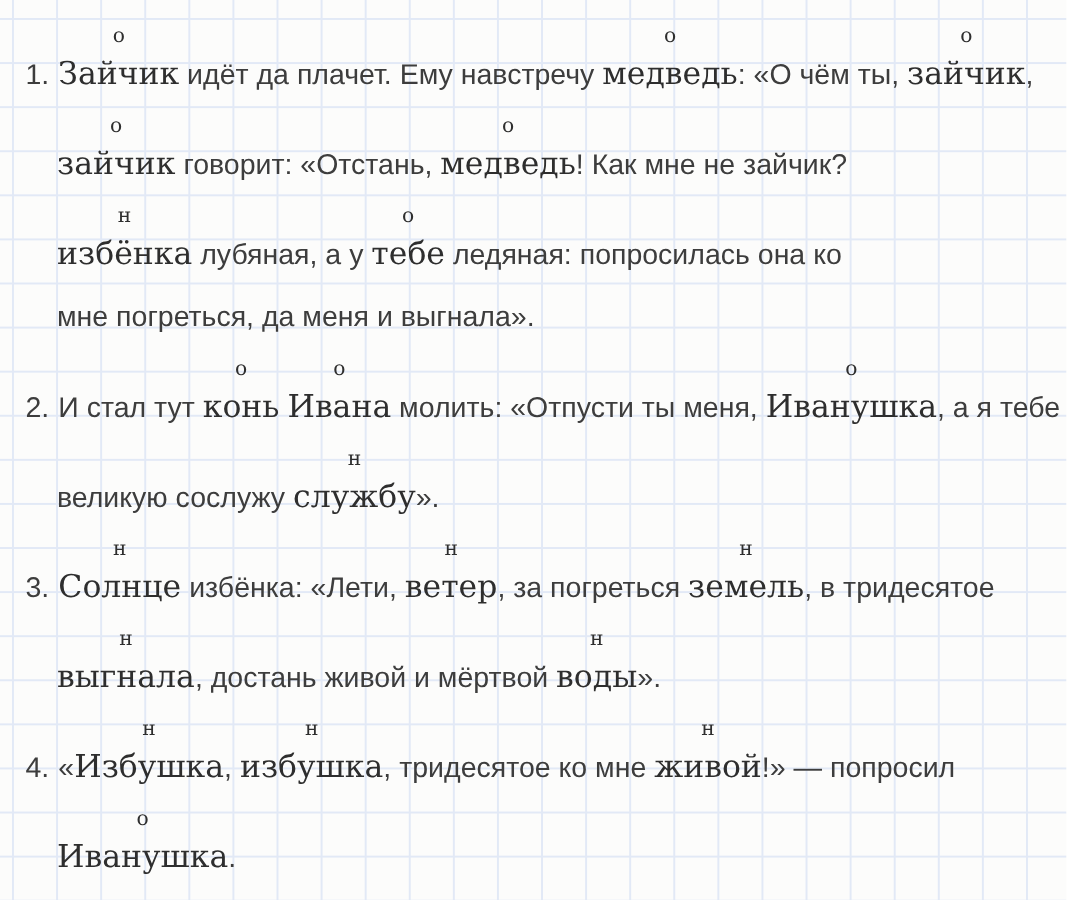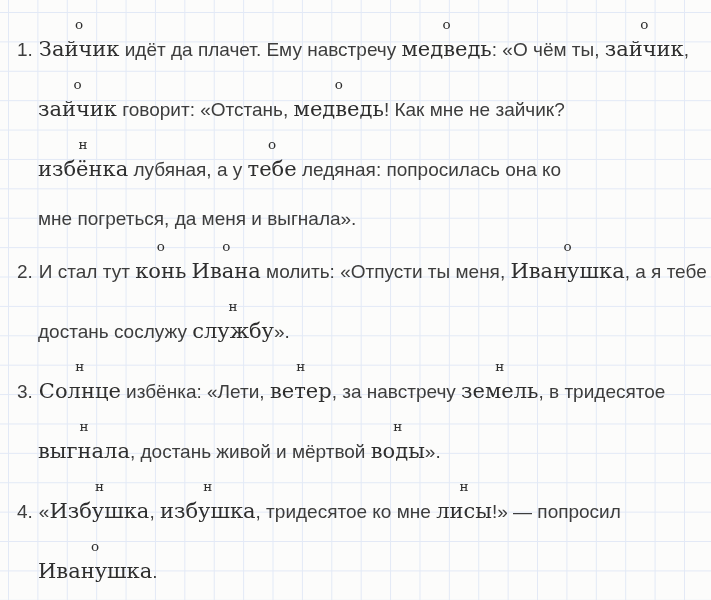--- a/index.html
+++ b/index.html
@@ -29,21 +29,21 @@
     position: relative;
     padding-top: 23px;       
     line-height: 37px;
     height: 60px;
     font-size: 19px;
     white-space: pre;
     margin-left: 38px;       
     overflow: visible;
   }
   .line.numbered { margin-left: 17px; }
-  .line.no-labels { padding-top: 12px; height: 42px; }
+  .line.no-labels { padding-top: 5px; height: 42px; }
   .num { display: inline-block; margin-right: 6px; }
   .marked {
     position: relative;
     font-family: "DejaVu Serif", "Liberation Serif", serif;
     font-size: 21px;
     color: var(--serif-text);
   }
   .mark-label {
     position: absolute;
     top: -20px;
@@ -57,18 +57,18 @@
 </style>
 </head>
 <body>
 
 <div class="page">
     <div class="line numbered"><span class="num">1.</span><span class="marked"><span class="mark-label">о</span><span>Зайчик</span></span><span> идёт да плачет. Ему навстречу </span><span class="marked"><span class="mark-label">о</span><span>медведь</span></span><span>: «О чём ты, </span><span class="marked"><span class="mark-label">о</span><span>зайчик</span></span><span>,</span></div>
     <div class="line"><span class="marked"><span class="mark-label">о</span><span>зайчик</span></span><span> говорит: «Отстань, </span><span class="marked"><span class="mark-label">о</span><span>медведь</span></span><span>! Как мне не зайчик?</span></div>
     <div class="line"><span class="marked"><span class="mark-label">н</span><span>избёнка</span></span><span> лубяная, а у </span><span class="marked"><span class="mark-label">о</span><span>тебе</span></span><span> ледяная: попросилась она ко</span></div>
     <div class="line no-labels"><span>мне погреться, да меня и выгнала».</span></div>
     <div class="line numbered"><span class="num">2.</span><span>И стал тут </span><span class="marked"><span class="mark-label">о</span><span>конь</span></span><span> </span><span class="marked"><span class="mark-label">о</span><span>Ивана</span></span><span> молить: «Отпусти ты меня, </span><span class="marked"><span class="mark-label">о</span><span>Иванушка</span></span><span>, а я тебе</span></div>
-    <div class="line"><span>достань сослужу </span><span class="marked"><span class="mark-label">н</span><span>службу</span></span><span>».</span></div>
-    <div class="line numbered"><span class="num">3.</span><span class="marked"><span class="mark-label">н</span><span>Солнце</span></span><span> избёнка: «Лети, </span><span class="marked"><span class="mark-label">н</span><span>ветер</span></span><span>, за навстречу </span><span class="marked"><span class="mark-label">н</span><span>земель</span></span><span>, в тридесятое</span></div>
+    <div class="line"><span>великую сослужу </span><span class="marked"><span class="mark-label">н</span><span>службу</span></span><span>».</span></div>
+    <div class="line numbered"><span class="num">3.</span><span class="marked"><span class="mark-label">н</span><span>Солнце</span></span><span> избёнка: «Лети, </span><span class="marked"><span class="mark-label">н</span><span>ветер</span></span><span>, за погреться </span><span class="marked"><span class="mark-label">н</span><span>земель</span></span><span>, в тридесятое</span></div>
     <div class="line"><span class="marked"><span class="mark-label">н</span><span>выгнала</span></span><span>, достань живой и мёртвой </span><span class="marked"><span class="mark-label">н</span><span>воды</span></span><span>».</span></div>
-    <div class="line numbered"><span class="num">4.</span><span>«</span><span class="marked"><span class="mark-label">н</span><span>Избушка</span></span><span>, </span><span class="marked"><span class="mark-label">н</span><span>избушка</span></span><span>, тридесятое ко мне </span><span class="marked"><span class="mark-label">н</span><span>лисы</span></span><span>!» — попросил</span></div>
+    <div class="line numbered"><span class="num">4.</span><span>«</span><span class="marked"><span class="mark-label">н</span><span>Избушка</span></span><span>, </span><span class="marked"><span class="mark-label">н</span><span>избушка</span></span><span>, тридесятое ко мне </span><span class="marked"><span class="mark-label">н</span><span>живой</span></span><span>!» — попросил</span></div>
     <div class="line"><span class="marked"><span class="mark-label">о</span><span>Иванушка</span></span><span>.</span></div>
   </div>
 
 </body></html>

